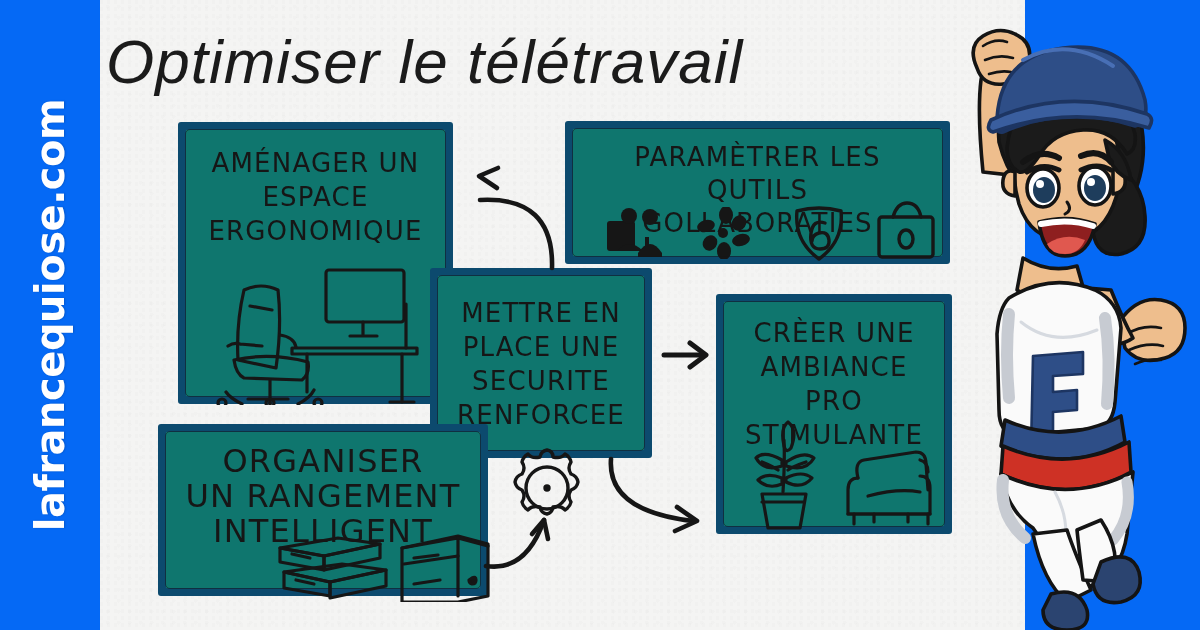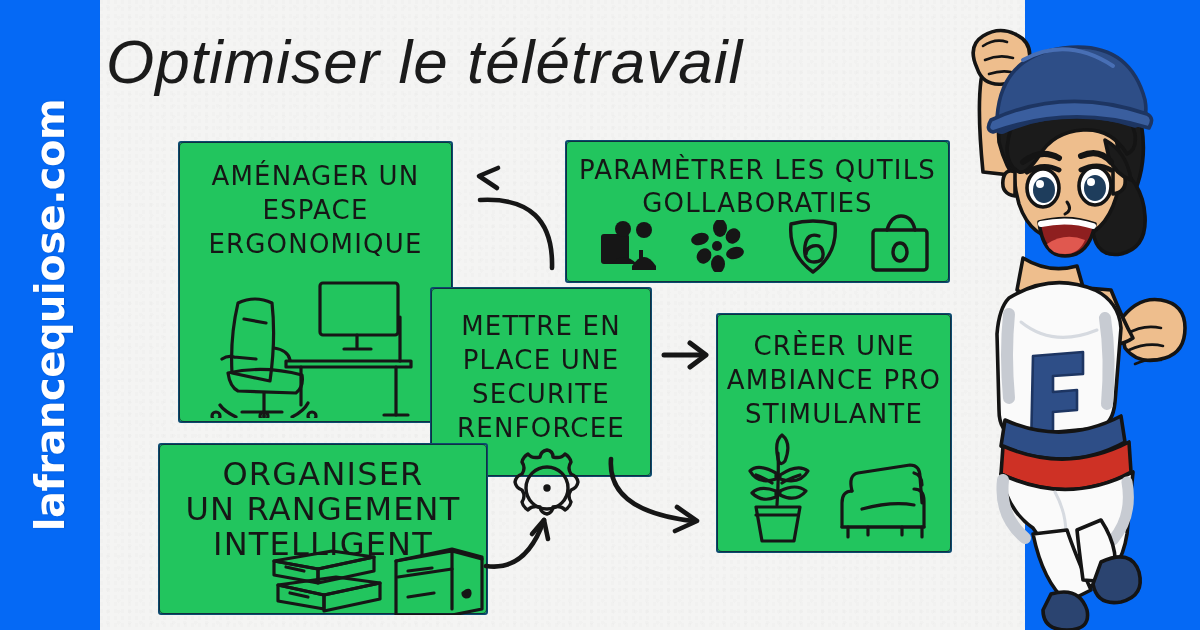--- a/index.html
+++ b/index.html
@@ -56,25 +56,24 @@
     font-size:62px;
     line-height:80px;
     letter-spacing:1px;
     white-space:nowrap;
     margin-left:16px;
   }
 
   
   .sbox{
     position:absolute;
-    background:#22c55e;
-    border:2px solid #0c4a6e;
+    background:#0f766e;
+    border:8px solid #0c4a6e;
     border-radius:3px;
     box-sizing:border-box;
-    margin-top:19px;
   }
   .sbox:after{
     content:"";position:absolute;left:-1px;top:-1px;right:-1px;bottom:-1px;
     border:1px solid rgba(20,20,20,.5);
     border-radius:5px;
     pointer-events:none;
   }
   .boxtext{
     position:absolute;left:0;right:0;top:10px;
     text-align:center;

